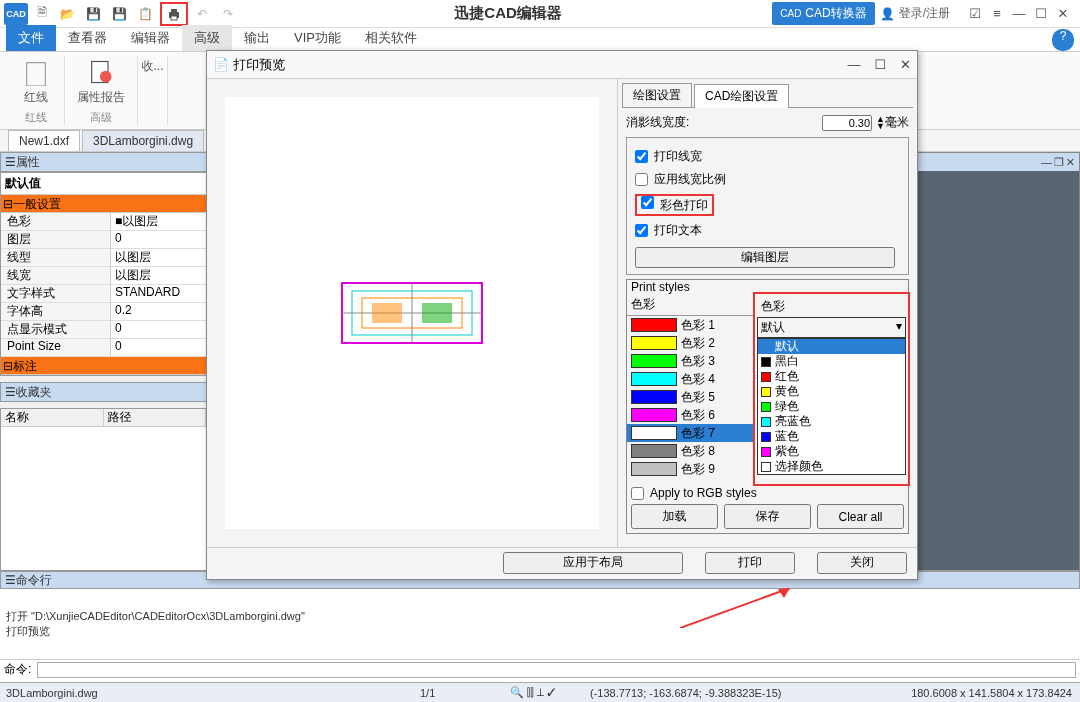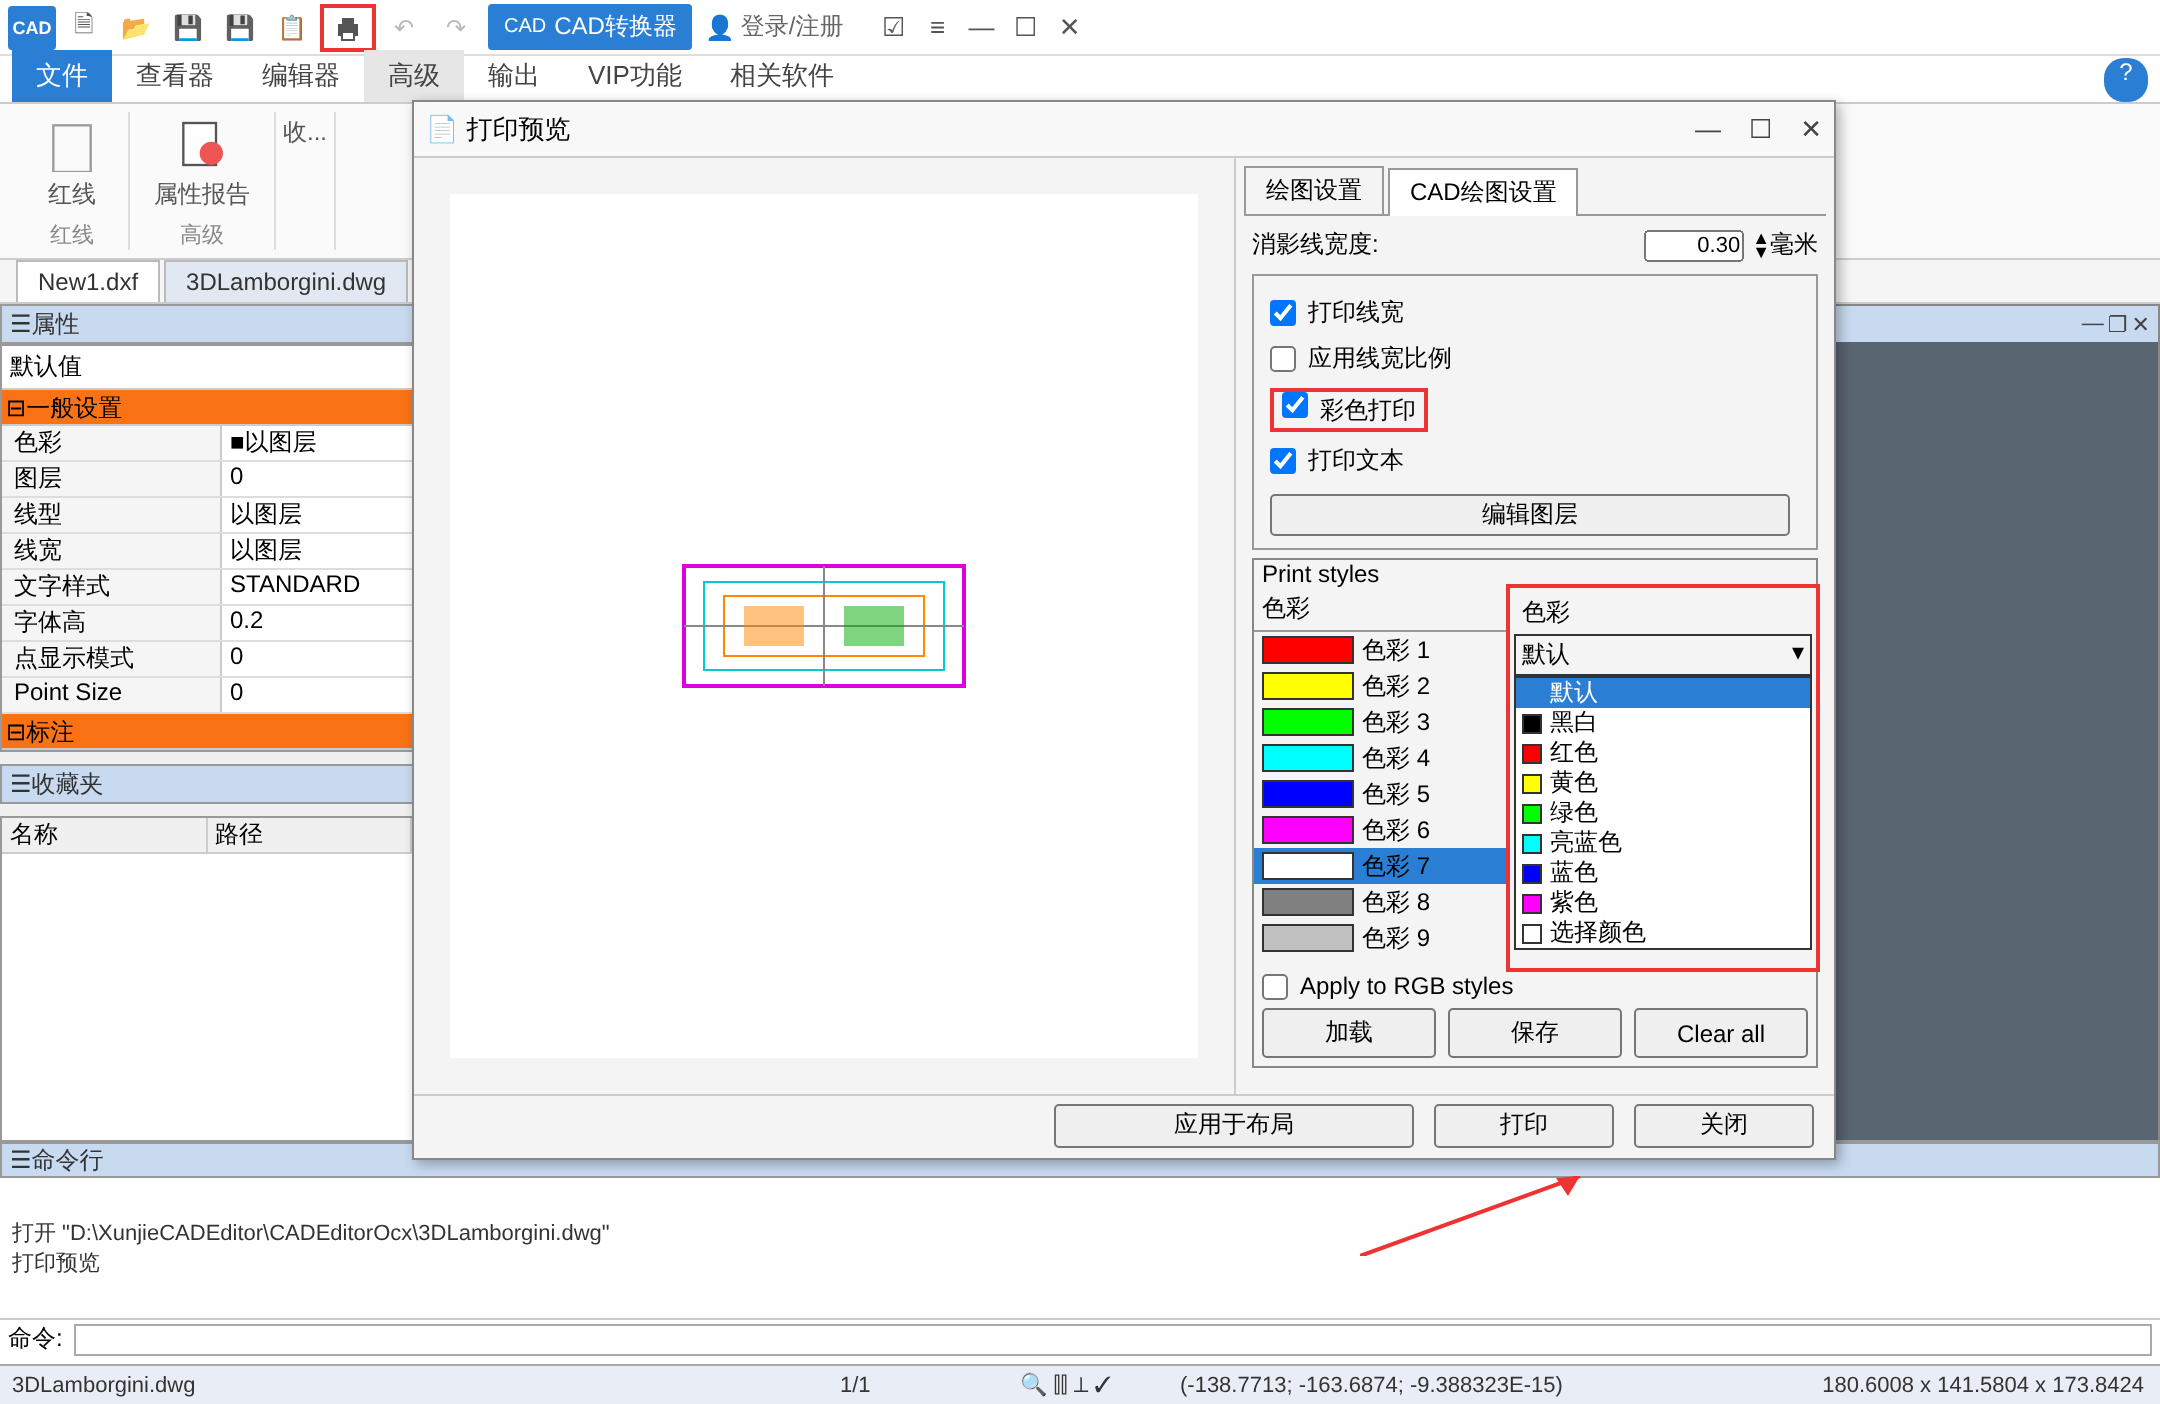--- a/index.html
+++ b/index.html
@@ -41,21 +41,21 @@
 .workarea { position: relative; height: 548px; display: flex; }
 .leftpanels { width: 207px; display: flex; flex-direction: column; }
 
 .panel-title { height: 20px; background: #c8daf0; border: 1px solid #999; display: flex; align-items: center; padding: 0 4px; font-size: 12px; color: #333; }
 
 .prop-panel { border: 1px solid #999; background: #fff; }
 .prop-row { display: flex; height: 18px; border-bottom: 1px solid #ddd; font-size: 12px; }
 .prop-row .k { width: 110px; padding-left: 6px; background: #f5f5f5; border-right: 1px solid #ccc; }
 .prop-row .v { flex: 1; padding-left: 4px; }
 .prop-header { background: #f97316; font-size: 12px; padding-left: 2px; height: 18px; line-height: 18px; border-bottom: 1px solid #ccc; }
-.prop-default { border-bottom: 1px solid #ccc; padding: 2px 4px; font-size: 12px; }
+.prop-default { border-bottom: 1px solid #ccc; padding: 2px 4px; font-size: 12px; font-weight: bold; }
 
 .fav-panel { margin-top: 6px; flex: 1; border: 1px solid #999; background: #fff; }
 .fav-header { display: flex; height: 18px; border-bottom: 1px solid #ccc; }
 .fav-header div { flex: 1; font-size: 12px; padding-left: 4px; border-right: 1px solid #ccc; background: #f0f0f0; }
 
 
 .canvas-pane { flex: 1; background: #5a6572; border: 1px solid #888; display: flex; flex-direction: column; }
 .canvas-pane .hbar { height: 18px; background: #c8daf0; display: flex; justify-content: flex-end; font-size: 11px; color: #444; padding-right: 4px; align-items: center; gap: 2px; }
 .cmd-body { height: 70px; background: #fff; font-size: 11px; padding: 20px 6px; color: #333; }
 .cmd-input { display: flex; height: 20px; border-top: 1px solid #ccc; align-items: center; padding: 0 4px; font-size: 12px; background: #fff; }
@@ -108,21 +108,21 @@
 .ps-right { flex: 1; border: 2px solid #e33; margin: -2px; padding: 2px; }
 .ps-right .hdr2 { font-size: 12px; padding: 2px 4px; }
 .dropdown-list { border: 1px solid #333; background: #fff; font-size: 12px; }
 .dl-item { display: flex; align-items: center; height: 15px; padding: 0 3px; }
 .dl-item .dot { width: 10px; height: 10px; margin-right: 4px; border: 1px solid #333; }
 .dl-item.sel { background: #2a7fd5; color: #fff; }
 
 .style-btns { display: flex; gap: 6px; margin: 4px; }
 .style-btns button { flex: 1; font-size: 12px; padding: 2px 0; }
 
-.dlg-footer { height: 30px; display: flex; justify-content: flex-end; align-items: center; padding-right: 10px; gap: 10px; border-top: 1px solid #ccc; }
+.dlg-footer { height: 30px; display: flex; justify-content: flex-end; align-items: center; padding-right: 10px; gap: 22px; border-top: 1px solid #ccc; }
 .dlg-footer button { width: 90px; height: 22px; font-size: 12px; }
 .dlg-footer .layout-btn { width: 180px; }
 
 
 .red-arrow { position: absolute; left: 680px; top: 588px; width: 120px; height: 40px; pointer-events: none; }
 </style>
 </head>
 <body>
 
 <div class="titlebar">
@@ -136,20 +136,21 @@
     <div class="qbtn printer">
       <svg viewBox="0 0 16 16">
           <rect x="3" y="6" width="10" height="6" fill="#555"></rect>
           <rect x="5" y="3" width="6" height="3" fill="#555"></rect>
           <rect x="5" y="10" width="6" height="4" fill="#fff" stroke="#555"></rect>
         </svg>
     </div>
     <div class="qbtn" style="color:#bbb">↶</div>
     <div class="qbtn" style="color:#bbb">↷</div>
   </div>
+  <div class="apptitle">迅捷CAD编辑器</div>
   <div class="right">
     <span class="cad-converter">
         <span style="font-size:10px;">CAD</span>
         <span>CAD转换器</span>
       </span>
     <span class="user-link">
         <span>👤</span>
         <span>登录/注册</span>
       </span>
     <div class="winbtns">

